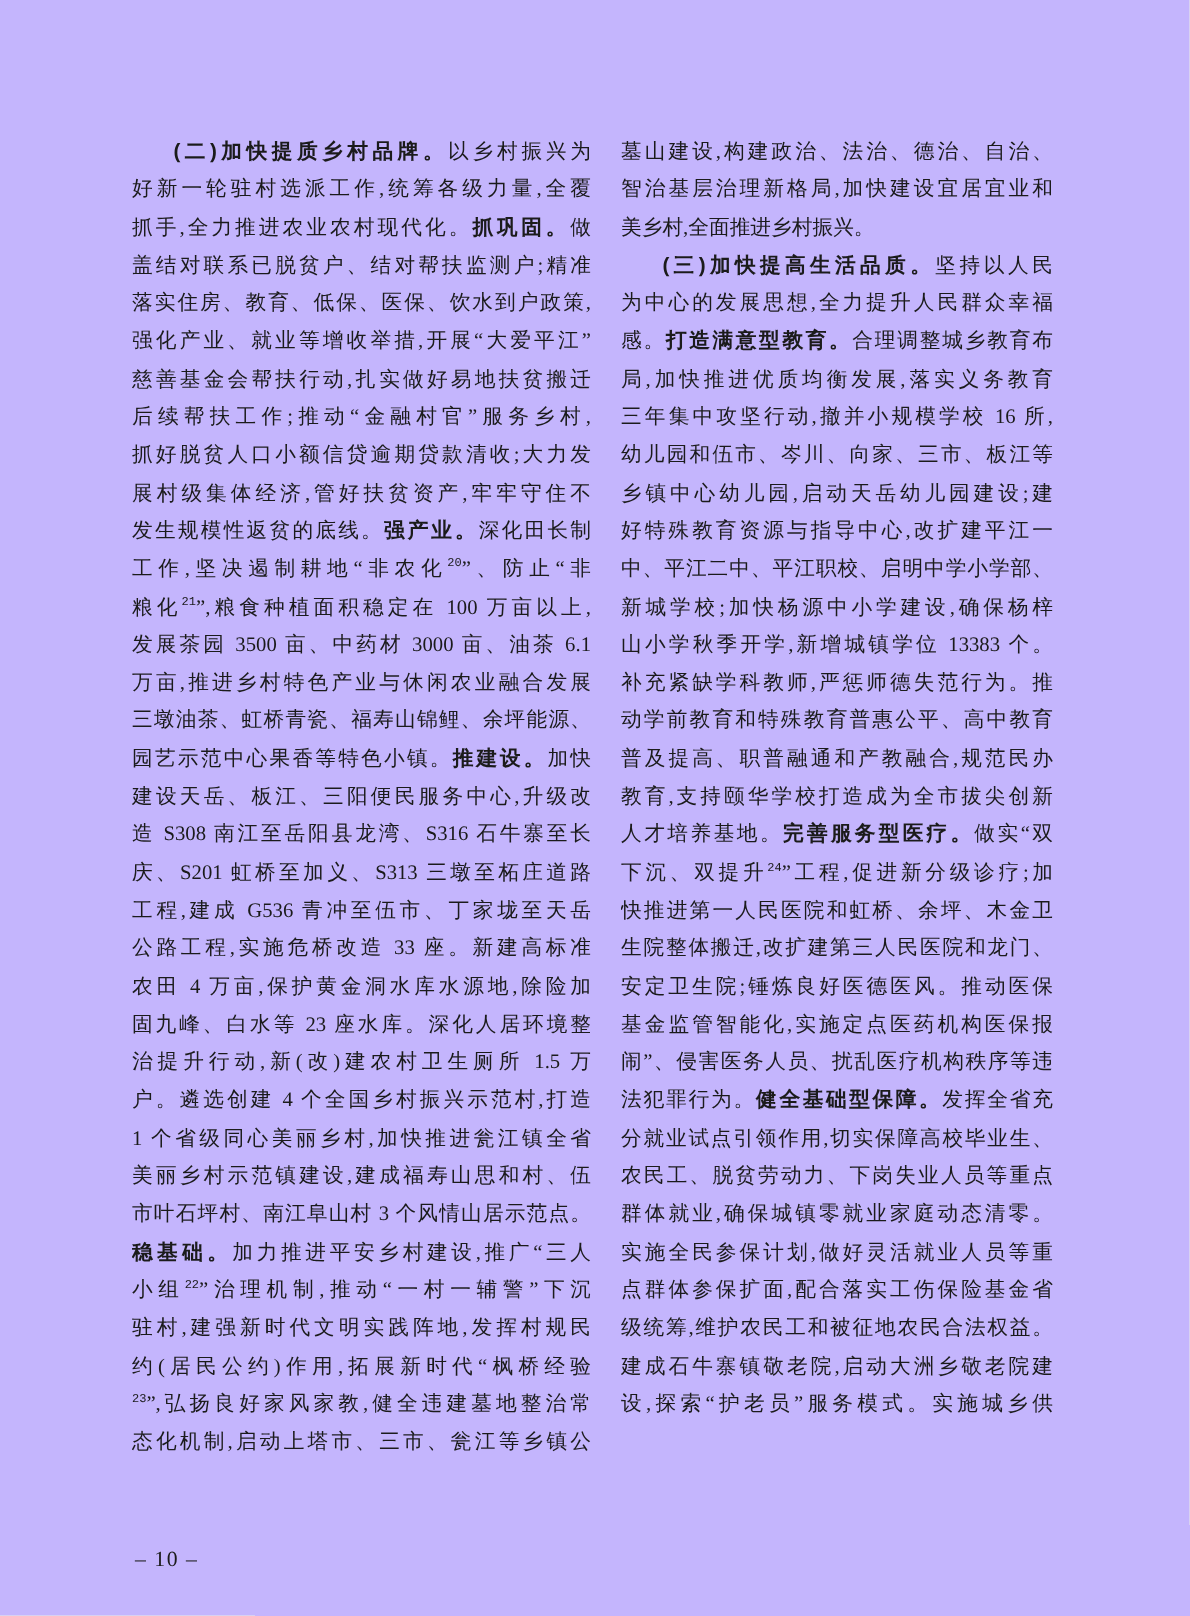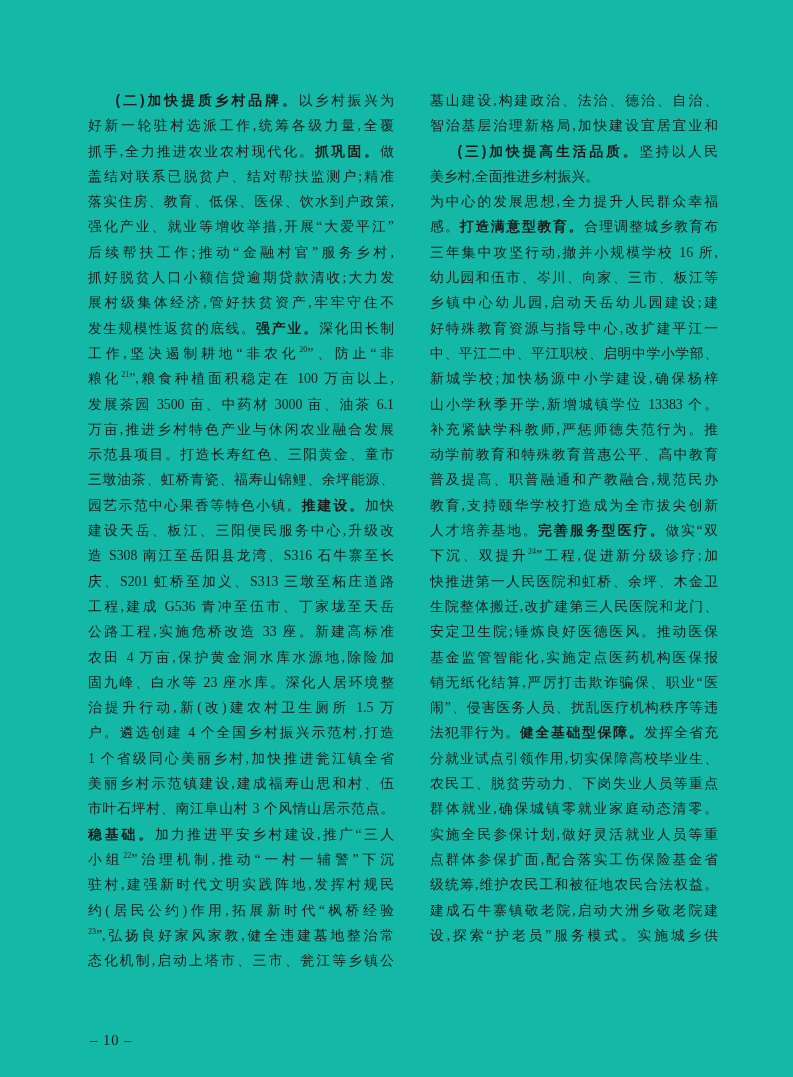--- a/index.html
+++ b/index.html
@@ -1,47 +1,48 @@
 <!DOCTYPE html>
 <html><head>
 <meta charset="utf-8">
 <style>
   html, body { margin: 0; padding: 0; background: #e8e8e8; }
   .page {
     position: relative;
     width: 793px;
     height: 1077px;
-    background: #14b8a6;
+    background: #c4b5fd;
     overflow: hidden;
     font-family: "Liberation Serif", serif;
     color: #1b1b1b;
   }
   .col { position: absolute; top: 88px; }
   .col-left  { left: 88px;  width: 306px; }
-  .col-right { left: 414px; width: 288px; margin-left: 16px; }
+  .col-right { left: 414px; width: 288px; }
   .line {
     height: 25.3px;
     line-height: 25.3px;
     font-size: 13.8px;
     text-align: justify;
     text-align-last: justify;
     overflow: hidden;
     white-space: normal;
   }
   .line.flush { text-align-last: left; }
   .line.indent { text-indent: 2em; }
   .line b {
     font-weight: 700;
     font-family: "Liberation Sans", sans-serif;
     letter-spacing: 0.5px;
   }
   .line sup {
     font-size: 8px;
     vertical-align: super;
     line-height: 0;
+    font-family: Liberation Mono, monospace;
   }
   .page-number {
     position: absolute;
     left: 90px;
     top: 1032px;
     font-size: 14.5px;
     letter-spacing: 1px;
     font-family: "Liberation Serif", serif;
     color: #1b1b1b;
   }
@@ -51,29 +52,29 @@
 
 <div class="page">
   <div class="col col-left">
     <div>
         <div class="line indent"><b>(二)加快提质乡村品牌。</b><span>以乡村振兴为</span></div>
         <div class="line"><span>好新一轮驻村选派工作,统筹各级力量,全覆</span></div>
         <div class="line"><span>抓手,全力推进农业农村现代化。</span><b>抓巩固。</b><span>做</span></div>
         <div class="line"><span>盖结对联系已脱贫户、结对帮扶监测户;精准</span></div>
         <div class="line"><span>落实住房、教育、低保、医保、饮水到户政策,</span></div>
         <div class="line"><span>强化产业、就业等增收举措,开展“大爱平江”</span></div>
+        <div class="line"><span>慈善基金会帮扶行动,扎实做好易地扶贫搬迁</span></div>
         <div class="line"><span>后续帮扶工作;推动“金融村官”服务乡村,</span></div>
         <div class="line"><span>抓好脱贫人口小额信贷逾期贷款清收;大力发</span></div>
         <div class="line"><span>展村级集体经济,管好扶贫资产,牢牢守住不</span></div>
         <div class="line"><span>发生规模性返贫的底线。</span><b>强产业。</b><span>深化田长制</span></div>
         <div class="line"><span>工作,坚决遏制耕地“非农化</span><sup>20</sup><span>”、防止“非</span></div>
         <div class="line"><span>粮化</span><sup>21</sup><span>”,粮食种植面积稳定在 100 万亩以上,</span></div>
         <div class="line"><span>发展茶园 3500 亩、中药材 3000 亩、油茶 6.1</span></div>
         <div class="line"><span>万亩,推进乡村特色产业与休闲农业融合发展</span></div>
-        <div class="line"><span>示范县项目。打造长寿红色、三阳黄金、童市</span></div>
         <div class="line"><span>三墩油茶、虹桥青瓷、福寿山锦鲤、余坪能源、</span></div>
         <div class="line"><span>园艺示范中心果香等特色小镇。</span><b>推建设。</b><span>加快</span></div>
         <div class="line"><span>建设天岳、板江、三阳便民服务中心,升级改</span></div>
         <div class="line"><span>造 S308 南江至岳阳县龙湾、S316 石牛寨至长</span></div>
         <div class="line"><span>庆、S201 虹桥至加义、S313 三墩至柘庄道路</span></div>
         <div class="line"><span>工程,建成 G536 青冲至伍市、丁家垅至天岳</span></div>
         <div class="line"><span>公路工程,实施危桥改造 33 座。新建高标准</span></div>
         <div class="line"><span>农田 4 万亩,保护黄金洞水库水源地,除险加</span></div>
         <div class="line"><span>固九峰、白水等 23 座水库。深化人居环境整</span></div>
         <div class="line"><span>治提升行动,新(改)建农村卫生厕所 1.5 万</span></div>
@@ -86,42 +87,42 @@
         <div class="line"><span>驻村,建强新时代文明实践阵地,发挥村规民</span></div>
         <div class="line"><span>约(居民公约)作用,拓展新时代“枫桥经验</span></div>
         <div class="line"><sup>23</sup><span>”,弘扬良好家风家教,健全违建墓地整治常</span></div>
         <div class="line"><span>态化机制,启动上塔市、三市、瓮江等乡镇公</span></div>
       </div>
   </div>
   <div class="col col-right">
     <div>
         <div class="line"><span>墓山建设,构建政治、法治、德治、自治、</span></div>
         <div class="line"><span>智治基层治理新格局,加快建设宜居宜业和</span></div>
+        <div class="line flush"><span>美乡村,全面推进乡村振兴。</span></div>
         <div class="line indent"><b>(三)加快提高生活品质。</b><span>坚持以人民</span></div>
-        <div class="line flush"><span>美乡村,全面推进乡村振兴。</span></div>
         <div class="line"><span>为中心的发展思想,全力提升人民群众幸福</span></div>
         <div class="line"><span>感。</span><b>打造满意型教育。</b><span>合理调整城乡教育布</span></div>
+        <div class="line"><span>局,加快推进优质均衡发展,落实义务教育</span></div>
         <div class="line"><span>三年集中攻坚行动,撤并小规模学校 16 所,</span></div>
         <div class="line"><span>幼儿园和伍市、岑川、向家、三市、板江等</span></div>
         <div class="line"><span>乡镇中心幼儿园,启动天岳幼儿园建设;建</span></div>
         <div class="line"><span>好特殊教育资源与指导中心,改扩建平江一</span></div>
         <div class="line"><span>中、平江二中、平江职校、启明中学小学部、</span></div>
         <div class="line"><span>新城学校;加快杨源中小学建设,确保杨梓</span></div>
         <div class="line"><span>山小学秋季开学,新增城镇学位 13383 个。</span></div>
         <div class="line"><span>补充紧缺学科教师,严惩师德失范行为。推</span></div>
         <div class="line"><span>动学前教育和特殊教育普惠公平、高中教育</span></div>
         <div class="line"><span>普及提高、职普融通和产教融合,规范民办</span></div>
         <div class="line"><span>教育,支持颐华学校打造成为全市拔尖创新</span></div>
         <div class="line"><span>人才培养基地。</span><b>完善服务型医疗。</b><span>做实“双</span></div>
         <div class="line"><span>下沉、双提升</span><sup>24</sup><span>”工程,促进新分级诊疗;加</span></div>
         <div class="line"><span>快推进第一人民医院和虹桥、余坪、木金卫</span></div>
         <div class="line"><span>生院整体搬迁,改扩建第三人民医院和龙门、</span></div>
         <div class="line"><span>安定卫生院;锤炼良好医德医风。推动医保</span></div>
         <div class="line"><span>基金监管智能化,实施定点医药机构医保报</span></div>
-        <div class="line"><span>销无纸化结算,严厉打击欺诈骗保、职业“医</span></div>
         <div class="line"><span>闹”、侵害医务人员、扰乱医疗机构秩序等违</span></div>
         <div class="line"><span>法犯罪行为。</span><b>健全基础型保障。</b><span>发挥全省充</span></div>
         <div class="line"><span>分就业试点引领作用,切实保障高校毕业生、</span></div>
         <div class="line"><span>农民工、脱贫劳动力、下岗失业人员等重点</span></div>
         <div class="line"><span>群体就业,确保城镇零就业家庭动态清零。</span></div>
         <div class="line"><span>实施全民参保计划,做好灵活就业人员等重</span></div>
         <div class="line"><span>点群体参保扩面,配合落实工伤保险基金省</span></div>
         <div class="line"><span>级统筹,维护农民工和被征地农民合法权益。</span></div>
         <div class="line"><span>建成石牛寨镇敬老院,启动大洲乡敬老院建</span></div>
         <div class="line"><span>设,探索“护老员”服务模式。实施城乡供</span></div>

